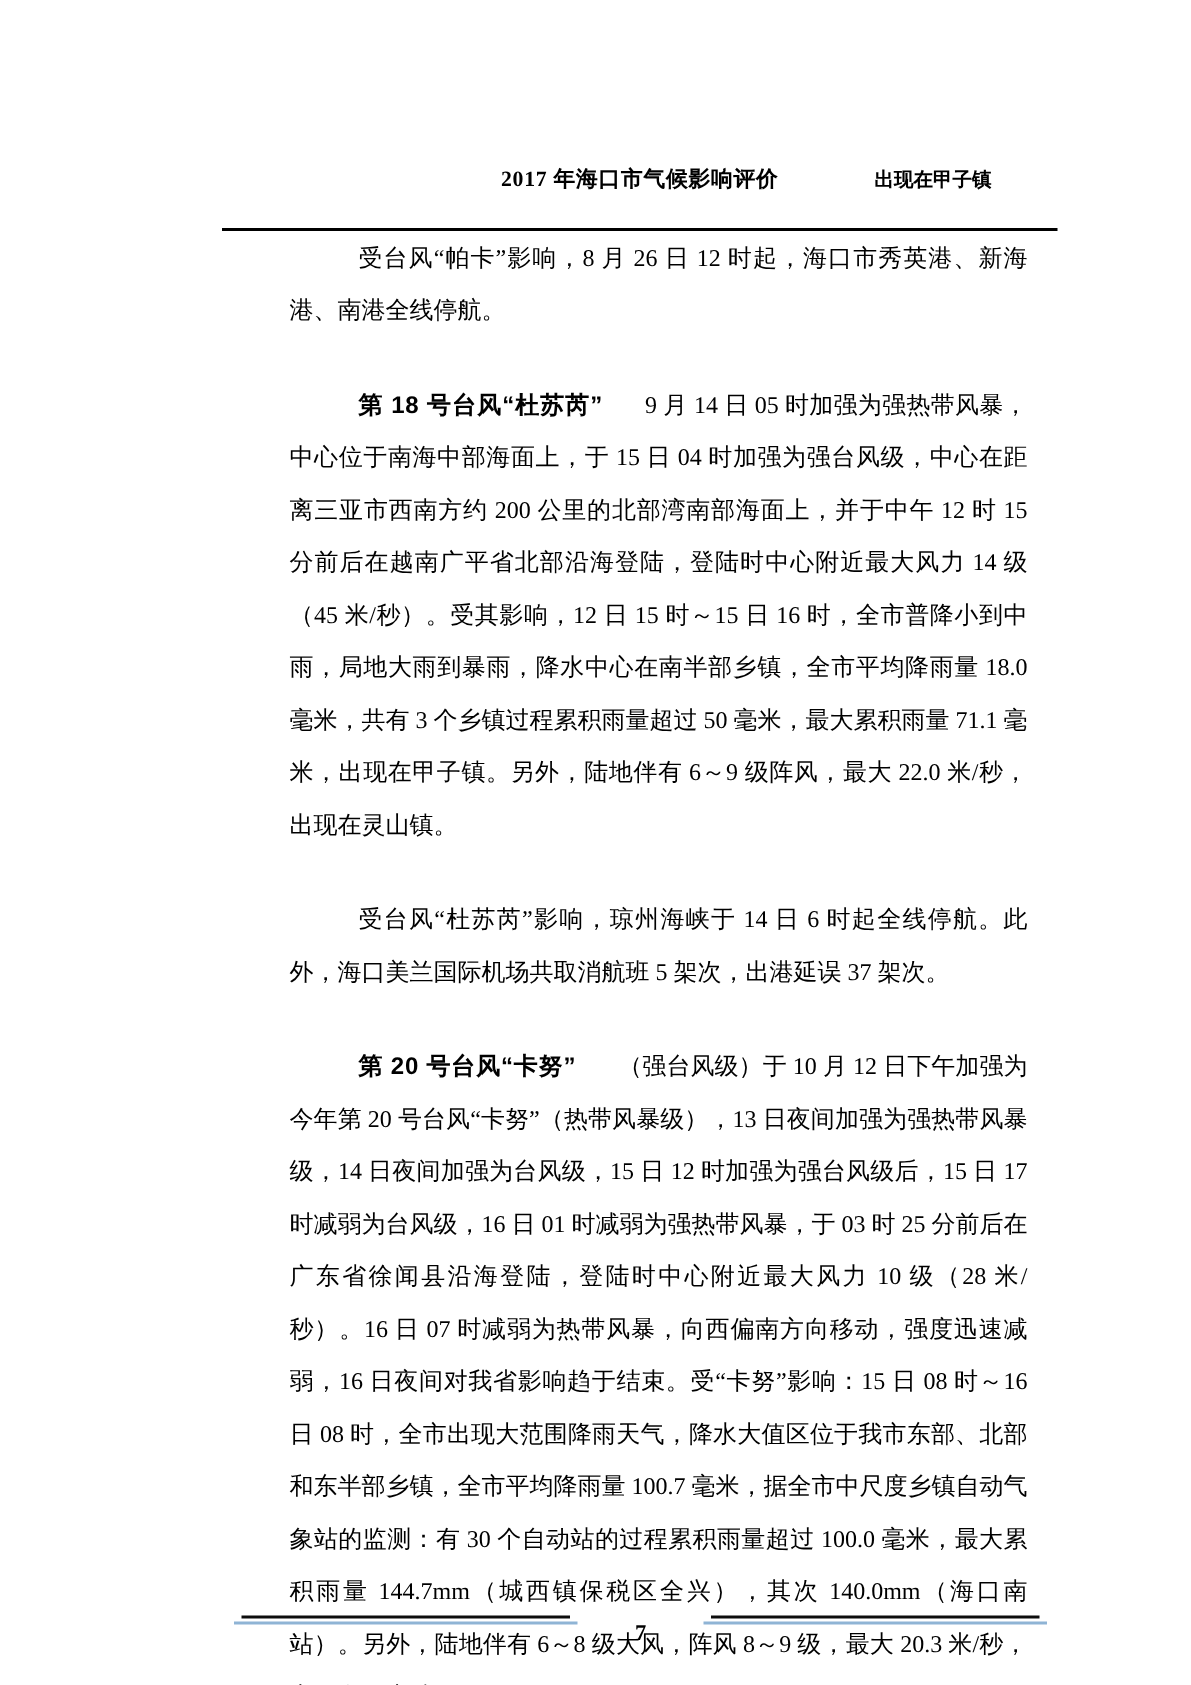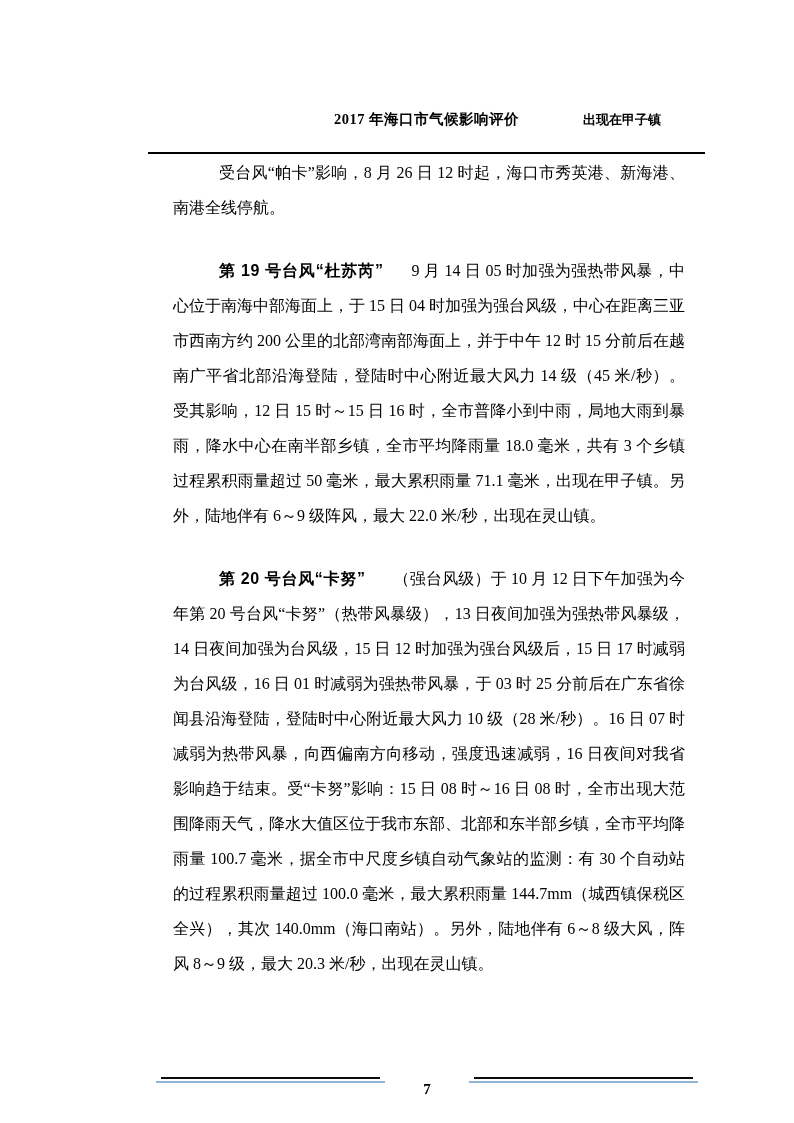--- a/index.html
+++ b/index.html
@@ -48,21 +48,21 @@
     position: absolute;
     top: 99px;
     left: 117px;
     width: 568px;
     font-size: 16px;
     line-height: 35px;
     text-align: justify;
     text-justify: inter-ideograph;
   }
   .para { text-align: justify; }
-  .para.indent { text-indent: 32px; }
+  .para.indent { text-indent: 32px; margin-left: 20px; }
   .run { font-weight: normal; }
   .run.bold { font-weight: bold; font-family: "Liberation Sans", "DejaVu Sans", sans-serif; letter-spacing: 0.5px; }
 
   
   .footer-row {
     position: absolute;
     top: 1049px;
     left: 114px;
     right: 110px;
     height: 14px;
@@ -100,21 +100,22 @@
 
 <div class="page">
 
   <div class="header-row">
     <span class="header-title">2017 年海口市气候影响评价</span>
     <span class="header-publisher">出现在甲子镇</span>
   </div>
 
   <div class="doc-body" id="doc-body">
       <p class="para indent"><span class="run">受台风“帕卡”影响，8 月 26 日 12 时起，海口市秀英港、新海港、南港全线停航。</span></p>
-      <p class="para indent"><span class="run bold">第 19 号台风“杜苏芮”</span><span class="run">9 月 14 日 05 时加强为强热带风暴，中心位于南海中部海面上，于 15 日 04 时加强为强台风级，中心在距离三亚市西南方约 200 公里的北部湾南部海面上，并于中午 12 时 15 分前后在越南广平省北部沿海登陆，登陆时中心附近最大风力 14 级（45 米/秒）。受其影响，12 日 15 时～15 日 16 时，全市普降小到中雨，局地大雨到暴雨，降水中心在南半部乡镇，全市平均降雨量 18.0 毫米，共有 3 个乡镇过程累积雨量超过 50 毫米，最大累积雨量 71.1 毫米，出现在甲子镇。另外，陆地伴有 6～9 级阵风，最大 22.0 米/秒，出现在灵山镇。</span></p>
+      <p class="para indent"><span class="run bold">第 18 号台风“杜苏芮”</span><span class="run">9 月 14 日 05 时加强为强热带风暴，中心位于南海中部海面上，于 15 日 04 时加强为强台风级，中心在距离三亚市西南方约 200 公里的北部湾南部海面上，并于中午 12 时 15 分前后在越南广平省北部沿海登陆，登陆时中心附近最大风力 14 级（45 米/秒）。受其影响，12 日 15 时～15 日 16 时，全市普降小到中雨，局地大雨到暴雨，降水中心在南半部乡镇，全市平均降雨量 18.0 毫米，共有 3 个乡镇过程累积雨量超过 50 毫米，最大累积雨量 71.1 毫米，出现在甲子镇。另外，陆地伴有 6～9 级阵风，最大 22.0 米/秒，出现在灵山镇。</span></p>
+      <p class="para indent"><span class="run">受台风“杜苏芮”影响，琼州海峡于 14 日 6 时起全线停航。此外，海口美兰国际机场共取消航班 5 架次，出港延误 37 架次。</span></p>
       <p class="para indent"><span class="run bold">第 20 号台风“卡努”</span><span class="run">（强台风级）于 10 月 12 日下午加强为今年第 20 号台风“卡努”（热带风暴级），13 日夜间加强为强热带风暴级，14 日夜间加强为台风级，15 日 12 时加强为强台风级后，15 日 17 时减弱为台风级，16 日 01 时减弱为强热带风暴，于 03 时 25 分前后在广东省徐闻县沿海登陆，登陆时中心附近最大风力 10 级（28 米/秒）。16 日 07 时减弱为热带风暴，向西偏南方向移动，强度迅速减弱，16 日夜间对我省影响趋于结束。受“卡努”影响：15 日 08 时～16 日 08 时，全市出现大范围降雨天气，降水大值区位于我市东部、北部和东半部乡镇，全市平均降雨量 100.7 毫米，据全市中尺度乡镇自动气象站的监测：有 30 个自动站的过程累积雨量超过 100.0 毫米，最大累积雨量 144.7mm（城西镇保税区全兴），其次 140.0mm（海口南站）。另外，陆地伴有 6～8 级大风，阵风 8～9 级，最大 20.3 米/秒，出现在灵山镇。</span></p>
     </div>
 
   <div class="footer-row">
     <span class="footer-line"></span>
     <span class="footer-pagenum">7</span>
     <span class="footer-line"></span>
   </div>
 
 </div>

